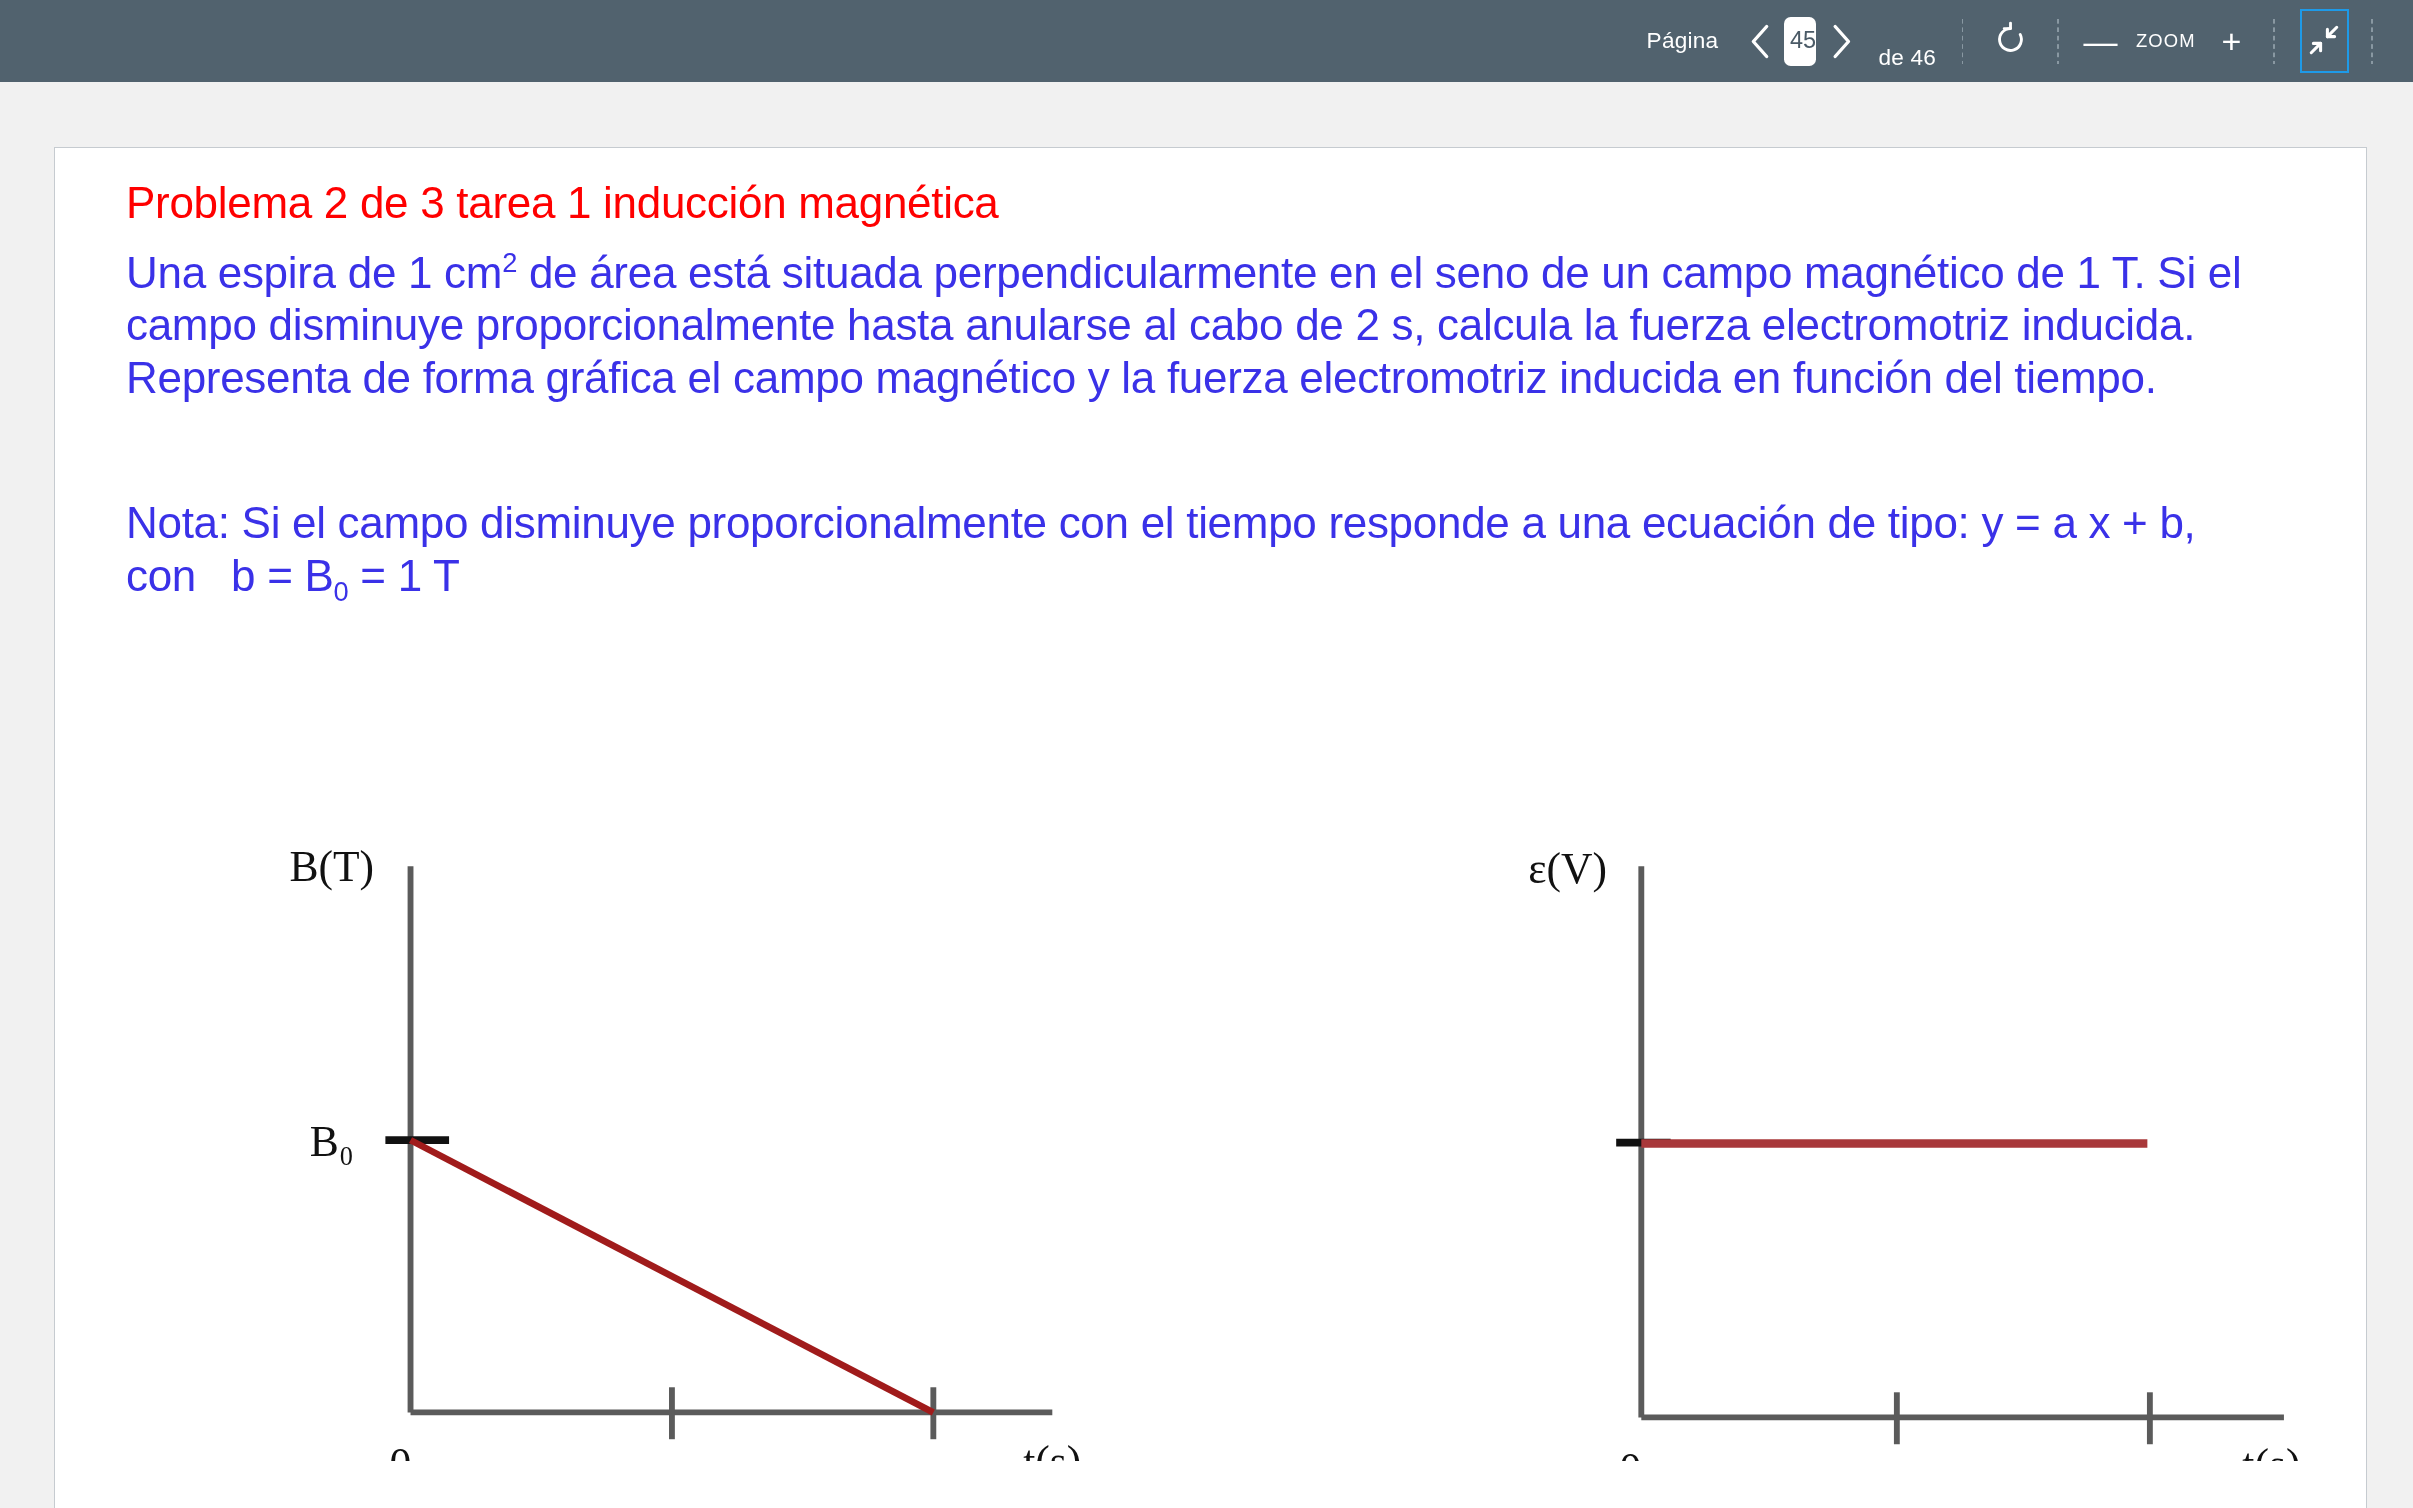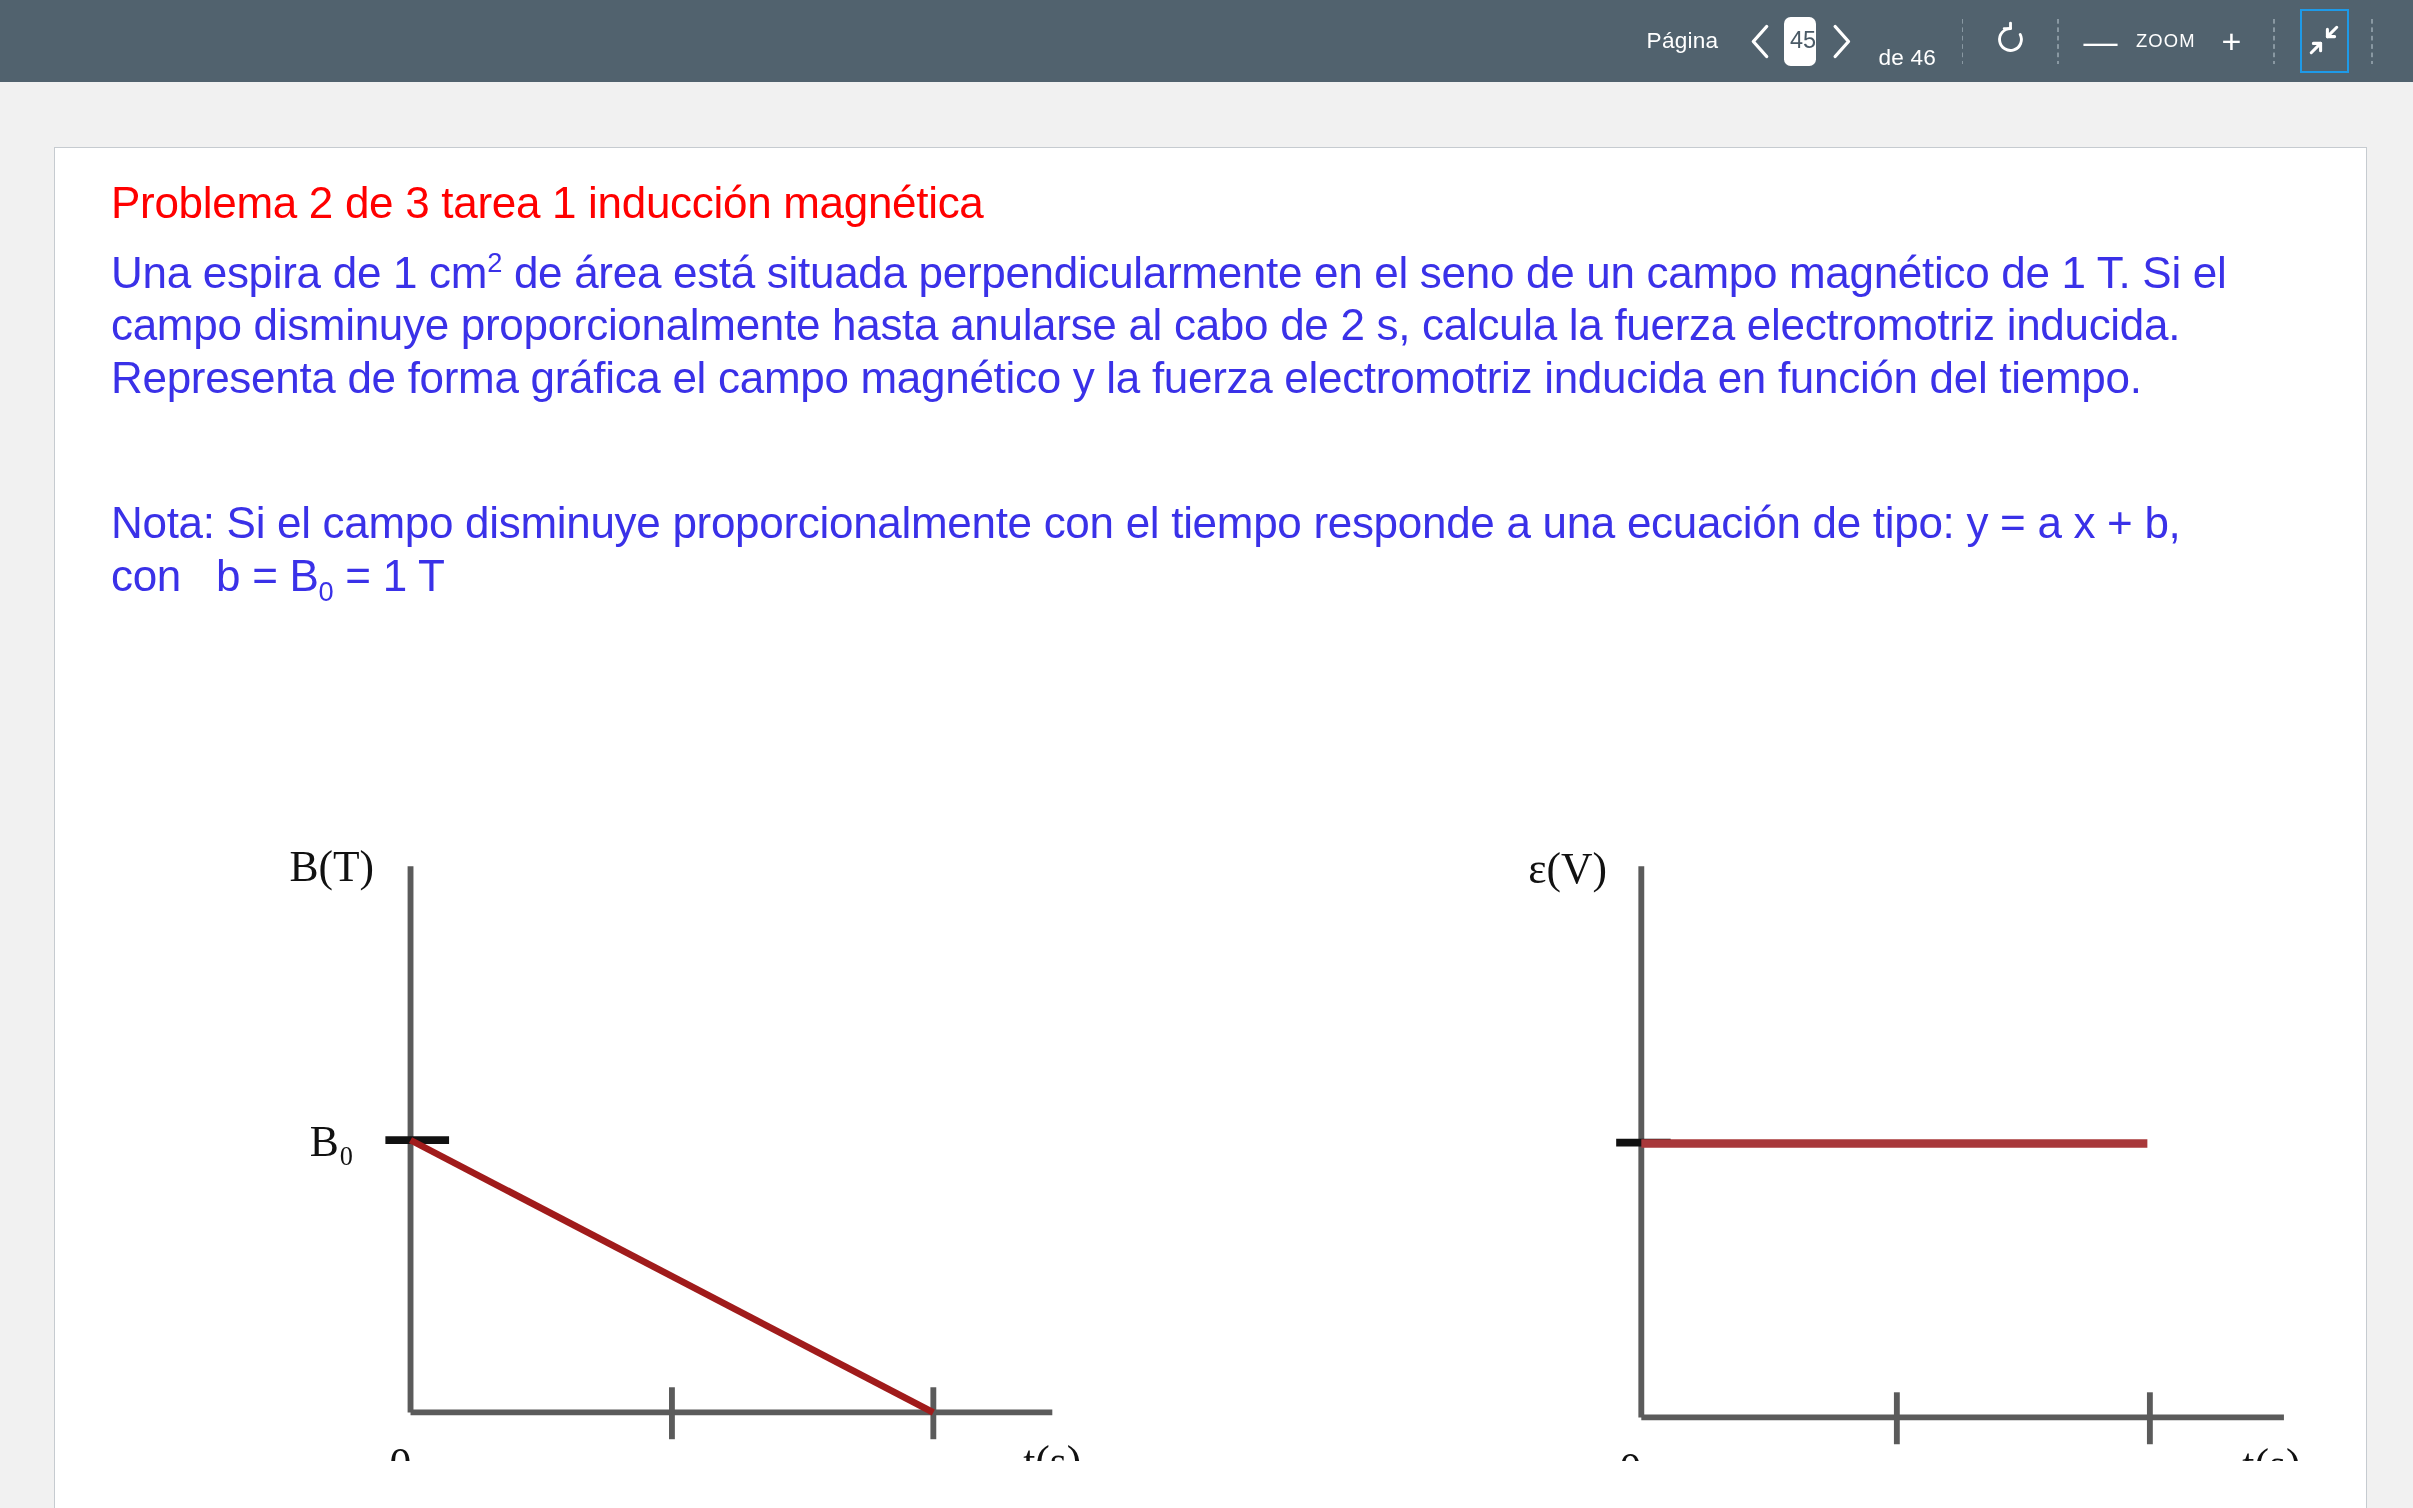--- a/index.html
+++ b/index.html
@@ -136,21 +136,21 @@
     width: 2313px;
     height: 1374px;
     background: #ffffff;
     border: 1.7px solid #C6CBD0;
     overflow: hidden;
   }
 
   
   .doc {
     position: absolute;
-    left: 56px;
+    left: 71px;
     top: 30px;
     width: 2212px;
   }
 
   .doc-title {
     color: #FF0000;
     font-size: 44px;
     line-height: 1.14;
     font-family: "Liberation Sans", sans-serif;
     letter-spacing: -0.3px;

